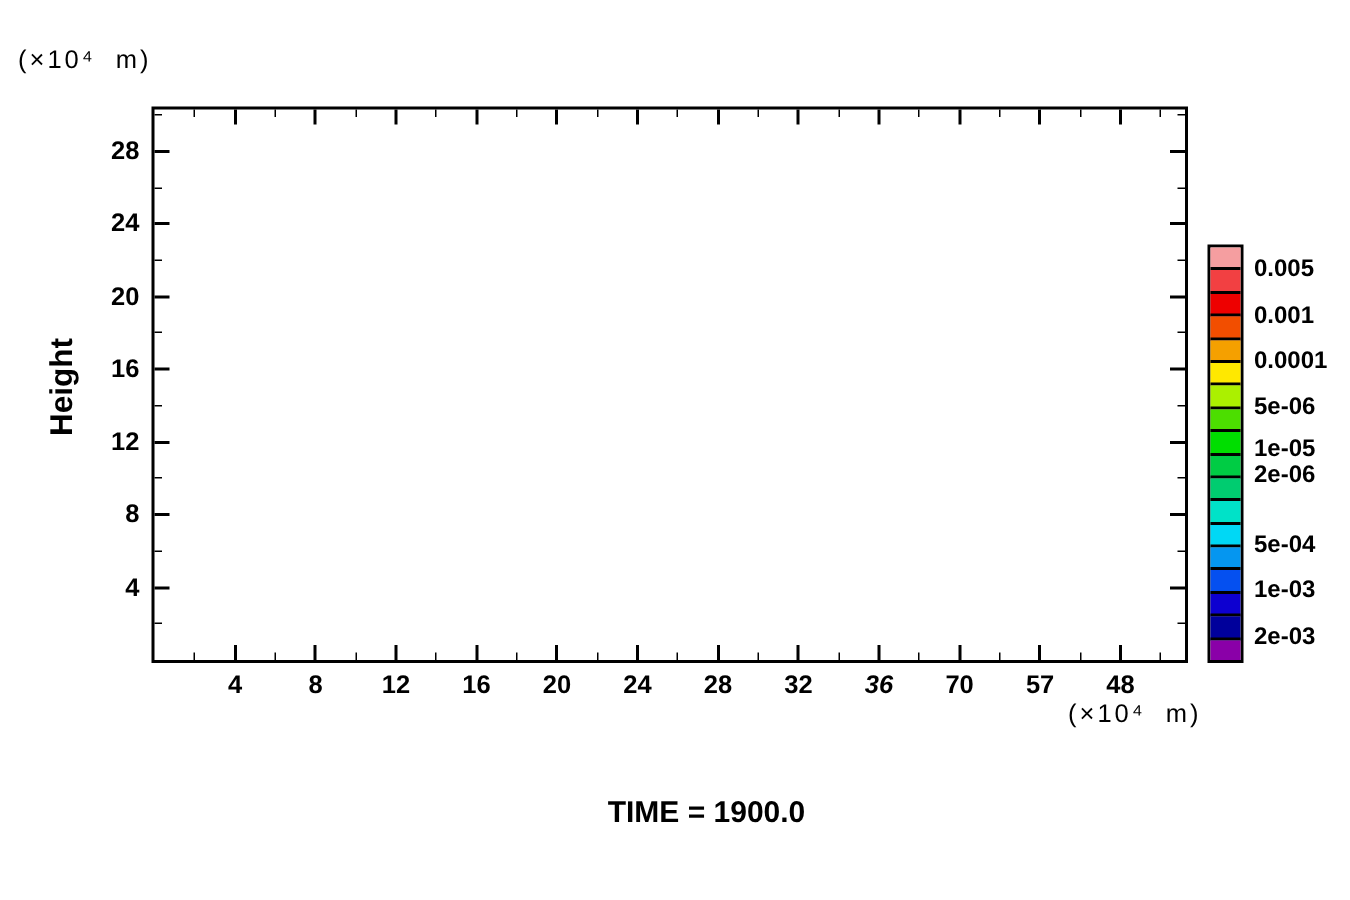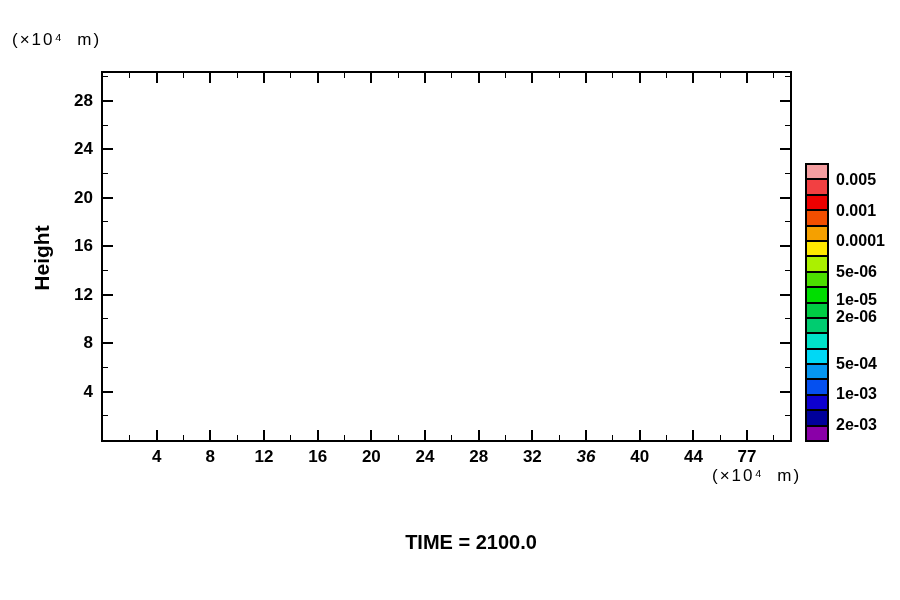--- a/index.html
+++ b/index.html
@@ -154,33 +154,33 @@
       <div class="sw" style="background: rgb(0, 204, 68);"></div>
       <div class="sw" style="background: rgb(0, 204, 112);"></div>
       <div class="sw" style="background: rgb(0, 226, 200);"></div>
       <div class="sw" style="background: rgb(0, 216, 245);"></div>
       <div class="sw" style="background: rgb(5, 150, 240);"></div>
       <div class="sw" style="background: rgb(5, 80, 240);"></div>
       <div class="sw" style="background: rgb(13, 0, 208);"></div>
       <div class="sw" style="background: rgb(0, 0, 155);"></div>
       <div class="sw" style="background: rgb(138, 0, 168);"></div>
     </div>
-  <div class="time">TIME = 2100.0</div>
+  <div class="time">TIME = 1900.0</div>
 <div class="xlab" style="left: 156.672px;">4</div>
     <div class="xlab" style="left: 210.344px;">8</div>
     <div class="xlab" style="left: 264.016px;">12</div>
     <div class="xlab" style="left: 317.688px;">16</div>
     <div class="xlab" style="left: 371.359px;">20</div>
     <div class="xlab" style="left: 425.031px;">24</div>
     <div class="xlab" style="left: 478.703px;">28</div>
     <div class="xlab" style="left: 532.375px;">32</div>
     <div class="xlab" style="left: 586.047px; font-style: italic;">36</div>
-    <div class="xlab" style="left: 639.719px;">40</div>
-    <div class="xlab" style="left: 693.391px;">44</div>
-    <div class="xlab" style="left: 747.062px;">77</div>
+    <div class="xlab" style="left: 639.719px;">70</div>
+    <div class="xlab" style="left: 693.391px;">57</div>
+    <div class="xlab" style="left: 747.062px;">48</div>
     <div class="ylab" style="top: 381.551px;">4</div>
     <div class="ylab" style="top: 333.102px;">8</div>
     <div class="ylab" style="top: 284.653px;">12</div>
     <div class="ylab" style="top: 236.205px;">16</div>
     <div class="ylab" style="top: 187.756px;">20</div>
     <div class="ylab" style="top: 139.307px;">24</div>
     <div class="ylab" style="top: 90.8581px;">28</div>
     <div class="cbar-label" style="top: 180.278px;">0.005</div>
     <div class="cbar-label" style="top: 210.833px;">0.001</div>
     <div class="cbar-label" style="top: 241.389px;">0.0001</div>

